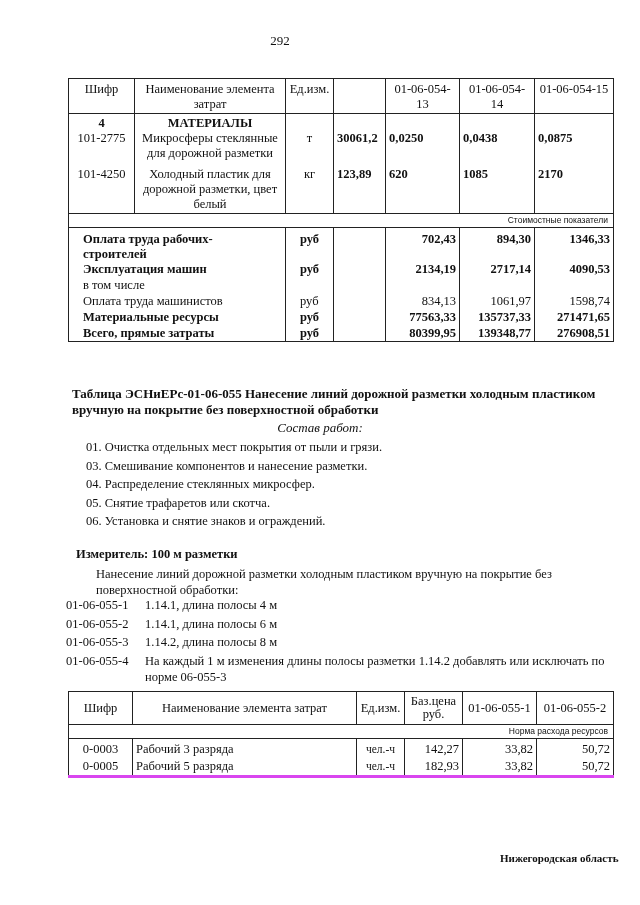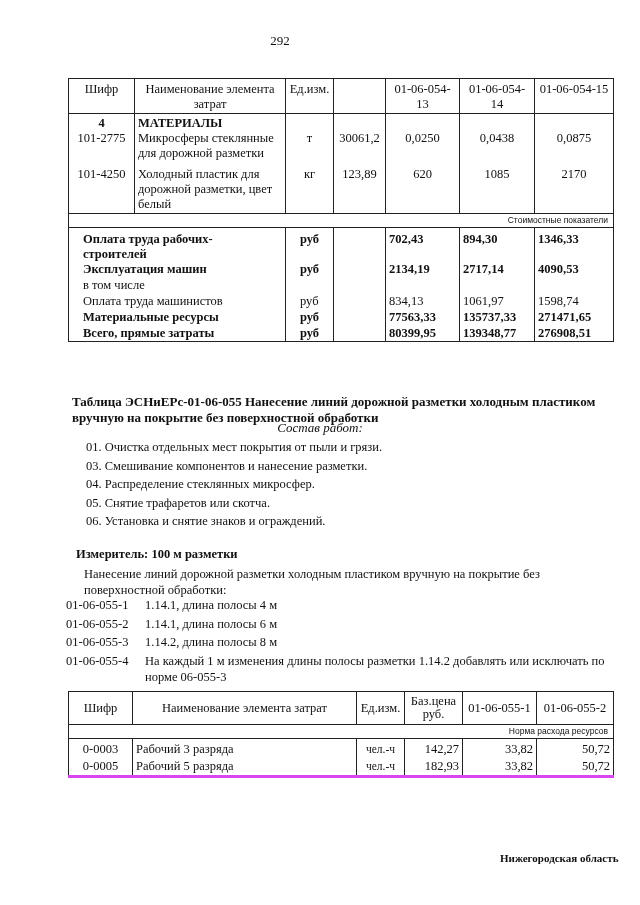--- a/index.html
+++ b/index.html
@@ -7,42 +7,42 @@
   body { position: relative; font-family: "Liberation Serif", "DejaVu Serif", serif; color: #111; font-size: 12.5px; overflow: hidden; }
   .abs { position: absolute; }
   .page-number { left: 0; width: 560px; top: 33px; text-align: center; font-size: 13px; }
 
   table { border-collapse: collapse; position: absolute; table-layout: fixed; }
   td, th { border: 1px solid #222; font-weight: normal; vertical-align: top; line-height: 15px; padding: 1px 3px; }
 
   
   #t1 { left: 68px; top: 78px; width: 545px; }
   #t1 .hdr td { height: 32px; text-align: center; vertical-align: top; padding-top: 3px; }
-  #t1 .mat td { border-top: 1px solid #222; border-bottom: none; padding-top: 2px; }
+  #t1 .mat td { border-top: 1px solid #222; border-bottom: none; padding-top: 2px; text-align: center; }
   #t1 .mat td.c { text-align: center; }
-  #t1 .mat td.r { text-align: center; }
+  #t1 .mat td.r { text-align: left; font-weight: bold; }
   .line { display: block; height: 15px; white-space: nowrap; }
   .line-gap { display: block; height: 6px; }
   .bold { font-weight: bold; }
 
   .subhdr td { font-family: "Liberation Sans", "DejaVu Sans", sans-serif; font-size: 8.5px; text-align: right; line-height: 12px; height: 14px; padding: 0 5px; }
   .cost td { border-top: none; border-bottom: none; padding-top: 0; padding-bottom: 0; line-height: 16px; margin-top: 20px; }
   .cost td.lbl { padding-left: 14px; }
   .cost td.u { padding-left: 14px; }
-  .cost td.r { }
+  .cost td.r { text-align: right; }
   .cost.last td { border-bottom: 1px solid #222; }
   .cost.first td { padding-top: 3px; }
 
   
-  .sec-title { left: 72px; top: 386px; width: 545px; font-weight: bold; font-size: 13px; line-height: 16px; margin-top: 8px; }
+  .sec-title { left: 72px; top: 386px; width: 545px; font-weight: bold; font-size: 13px; line-height: 16px; }
   .sostav { left: 0; width: 640px; top: 420px; text-align: center; font-style: italic; font-size: 13px; }
   .steps { left: 86px; top: 438px; width: 540px; }
   .steps div { height: 18.5px; line-height: 18px; font-size: 12.5px; white-space: nowrap; }
   .meter { left: 76px; top: 547px; font-weight: bold; font-size: 12.5px; }
-  .desc { left: 84px; top: 566px; width: 520px; font-size: 12.5px; line-height: 16px; }
+  .desc { left: 96px; top: 566px; width: 520px; font-size: 12.5px; line-height: 16px; }
   .variants { left: 66px; top: 597px; width: 560px; }
   .var-row { display: flex; font-size: 12.5px; line-height: 16px; margin-bottom: 2.5px; }
   .var-code { width: 79px; flex: none; white-space: nowrap; }
   .var-text { flex: 1; }
 
   
   #t2 { left: 68px; top: 691px; width: 545px; }
   #t2 .hdr td { height: 33px; text-align: center; vertical-align: middle; padding: 0 2px; }
   #t2 .row td { border-top: none; border-bottom: none; line-height: 16px; padding-top: 1px; padding-bottom: 0; }
   #t2 .row.first td { border-top: 1px solid #222; padding-top: 2px; }

